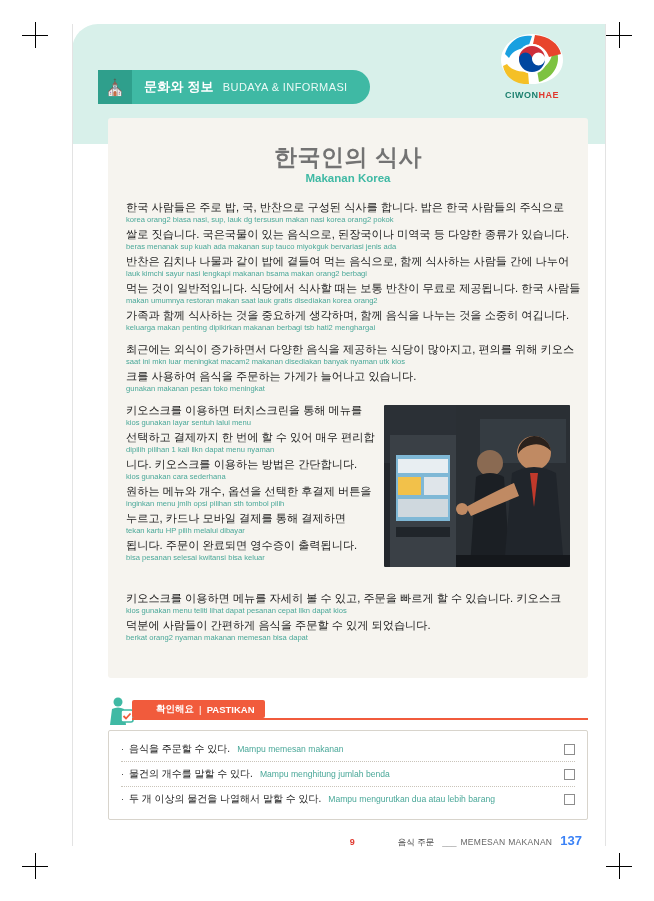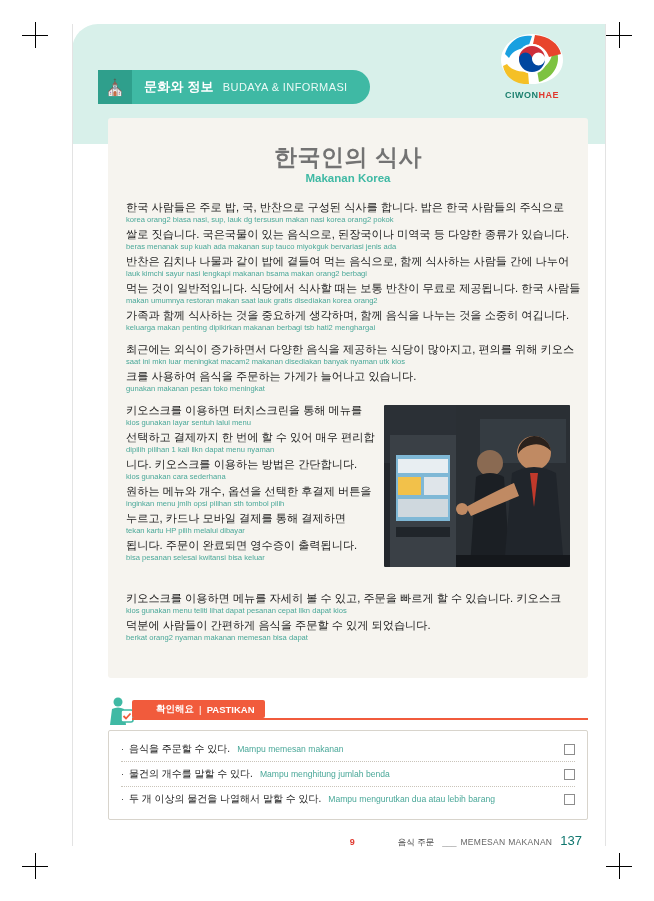--- a/index.html
+++ b/index.html
@@ -265,22 +265,22 @@
     align-items: baseline;
     font-size: 8.5px;
     color: #444;
   }
   .footer .unit { color: #e0392f; font-weight: bold; margin-right: 3px; font-size: 9px; }
   .footer .ko { margin-right: 4px; margin-left: 40px; }
   .footer .sep { margin: 0 4px; color: #999; }
   .footer .id { color: #666; letter-spacing: .3px; margin-top: 18px; }
   .footer .pg {
     font-size: 13px;
-    font-weight: normal;
-    color: #0f766e;
+    font-weight: bold;
+    color: #3b82f6;
     margin-left: 8px;
   }
 </style>
 </head>
 <body>
 
 <div class="crop tl">
     <i class="v"></i>
     <i class="h"></i>
   </div>

